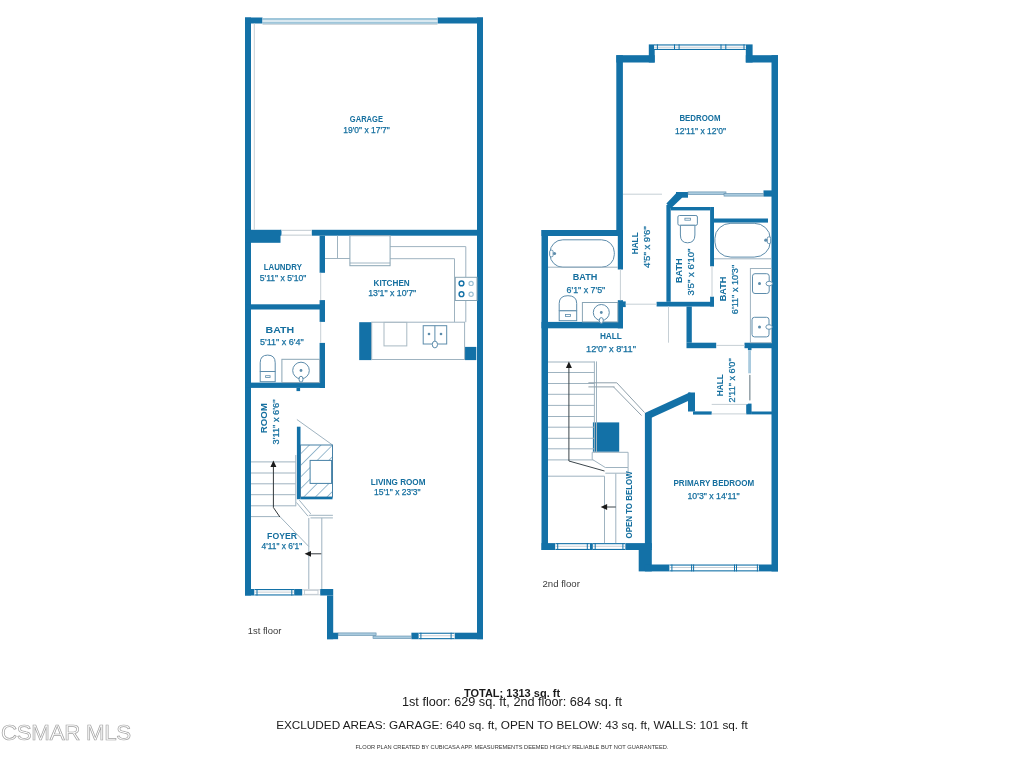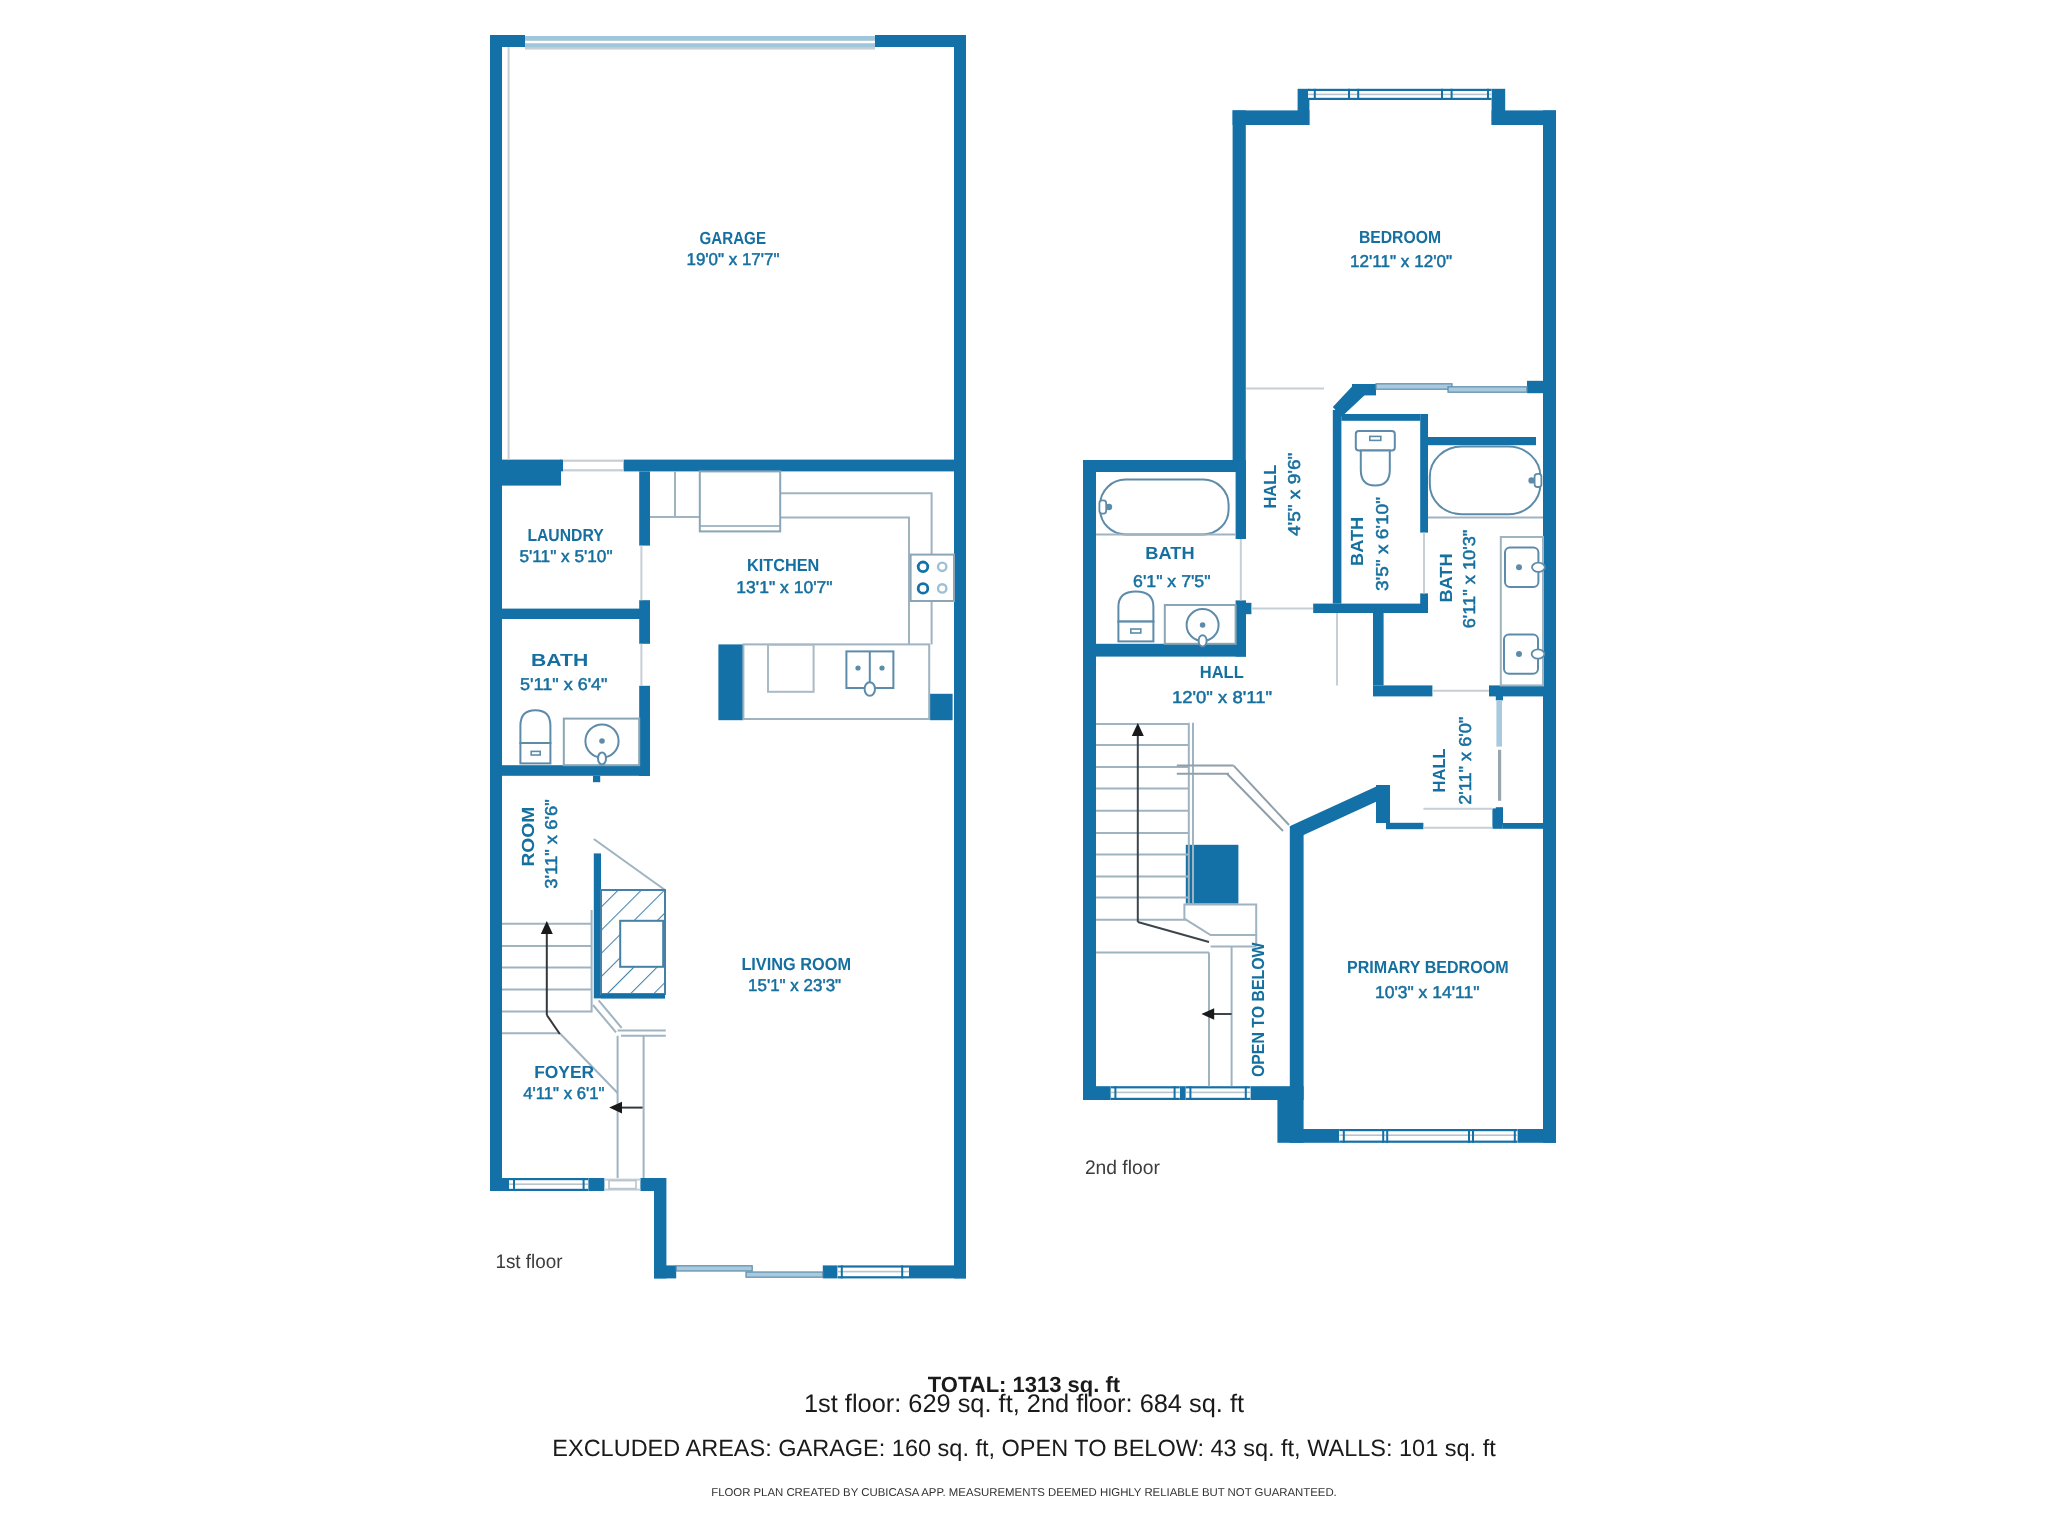--- a/index.html
+++ b/index.html
@@ -345,19 +345,20 @@
 <text class="rm" transform="translate(722.7,385.2) rotate(-90)" lengthAdjust="spacingAndGlyphs" textLength="22">HALL</text>
 <text class="dm" transform="translate(735.3,380.4) rotate(-90)" lengthAdjust="spacingAndGlyphs" textLength="44">2'11" x 6'0"</text>
 <text class="rm" x="610.9" y="339" lengthAdjust="spacingAndGlyphs" textLength="22">HALL</text>
 <text class="dm" x="611" y="351.5" lengthAdjust="spacingAndGlyphs" textLength="50">12'0" x 8'11"</text>
 <text class="rm" x="713.9" y="486.3" lengthAdjust="spacingAndGlyphs" textLength="80.8">PRIMARY BEDROOM</text>
 <text class="dm" x="713.6" y="499.2" lengthAdjust="spacingAndGlyphs" textLength="52.2">10'3" x 14'11"</text>
 <text class="rm" transform="translate(632.2,504.9) rotate(-90)" lengthAdjust="spacingAndGlyphs" textLength="67.3">OPEN TO BELOW</text>
 <text class="fl" x="561.2" y="587.2" lengthAdjust="spacingAndGlyphs" textLength="37.5">2nd floor</text>
 </g>
 </svg>
+<div id="wm">CSMAR MLS</div>
 <div id="totals">
 <div class="t1">TOTAL: 1313 sq. ft</div>
 <div class="t2a">1st floor: 629 sq. ft, 2nd floor: 684 sq. ft</div>
-<div class="t2b">EXCLUDED AREAS: GARAGE: 160 sq. ft, OPEN TO BELOW: 43 sq. ft, WALLS: 101 sq. ft</div>
+<div class="t2b">EXCLUDED AREAS: GARAGE: 640 sq. ft, OPEN TO BELOW: 43 sq. ft, WALLS: 101 sq. ft</div>
 <div class="t4">FLOOR PLAN CREATED BY CUBICASA APP. MEASUREMENTS DEEMED HIGHLY RELIABLE BUT NOT GUARANTEED.</div>
 </div>
 </div>
 
 </body></html>

